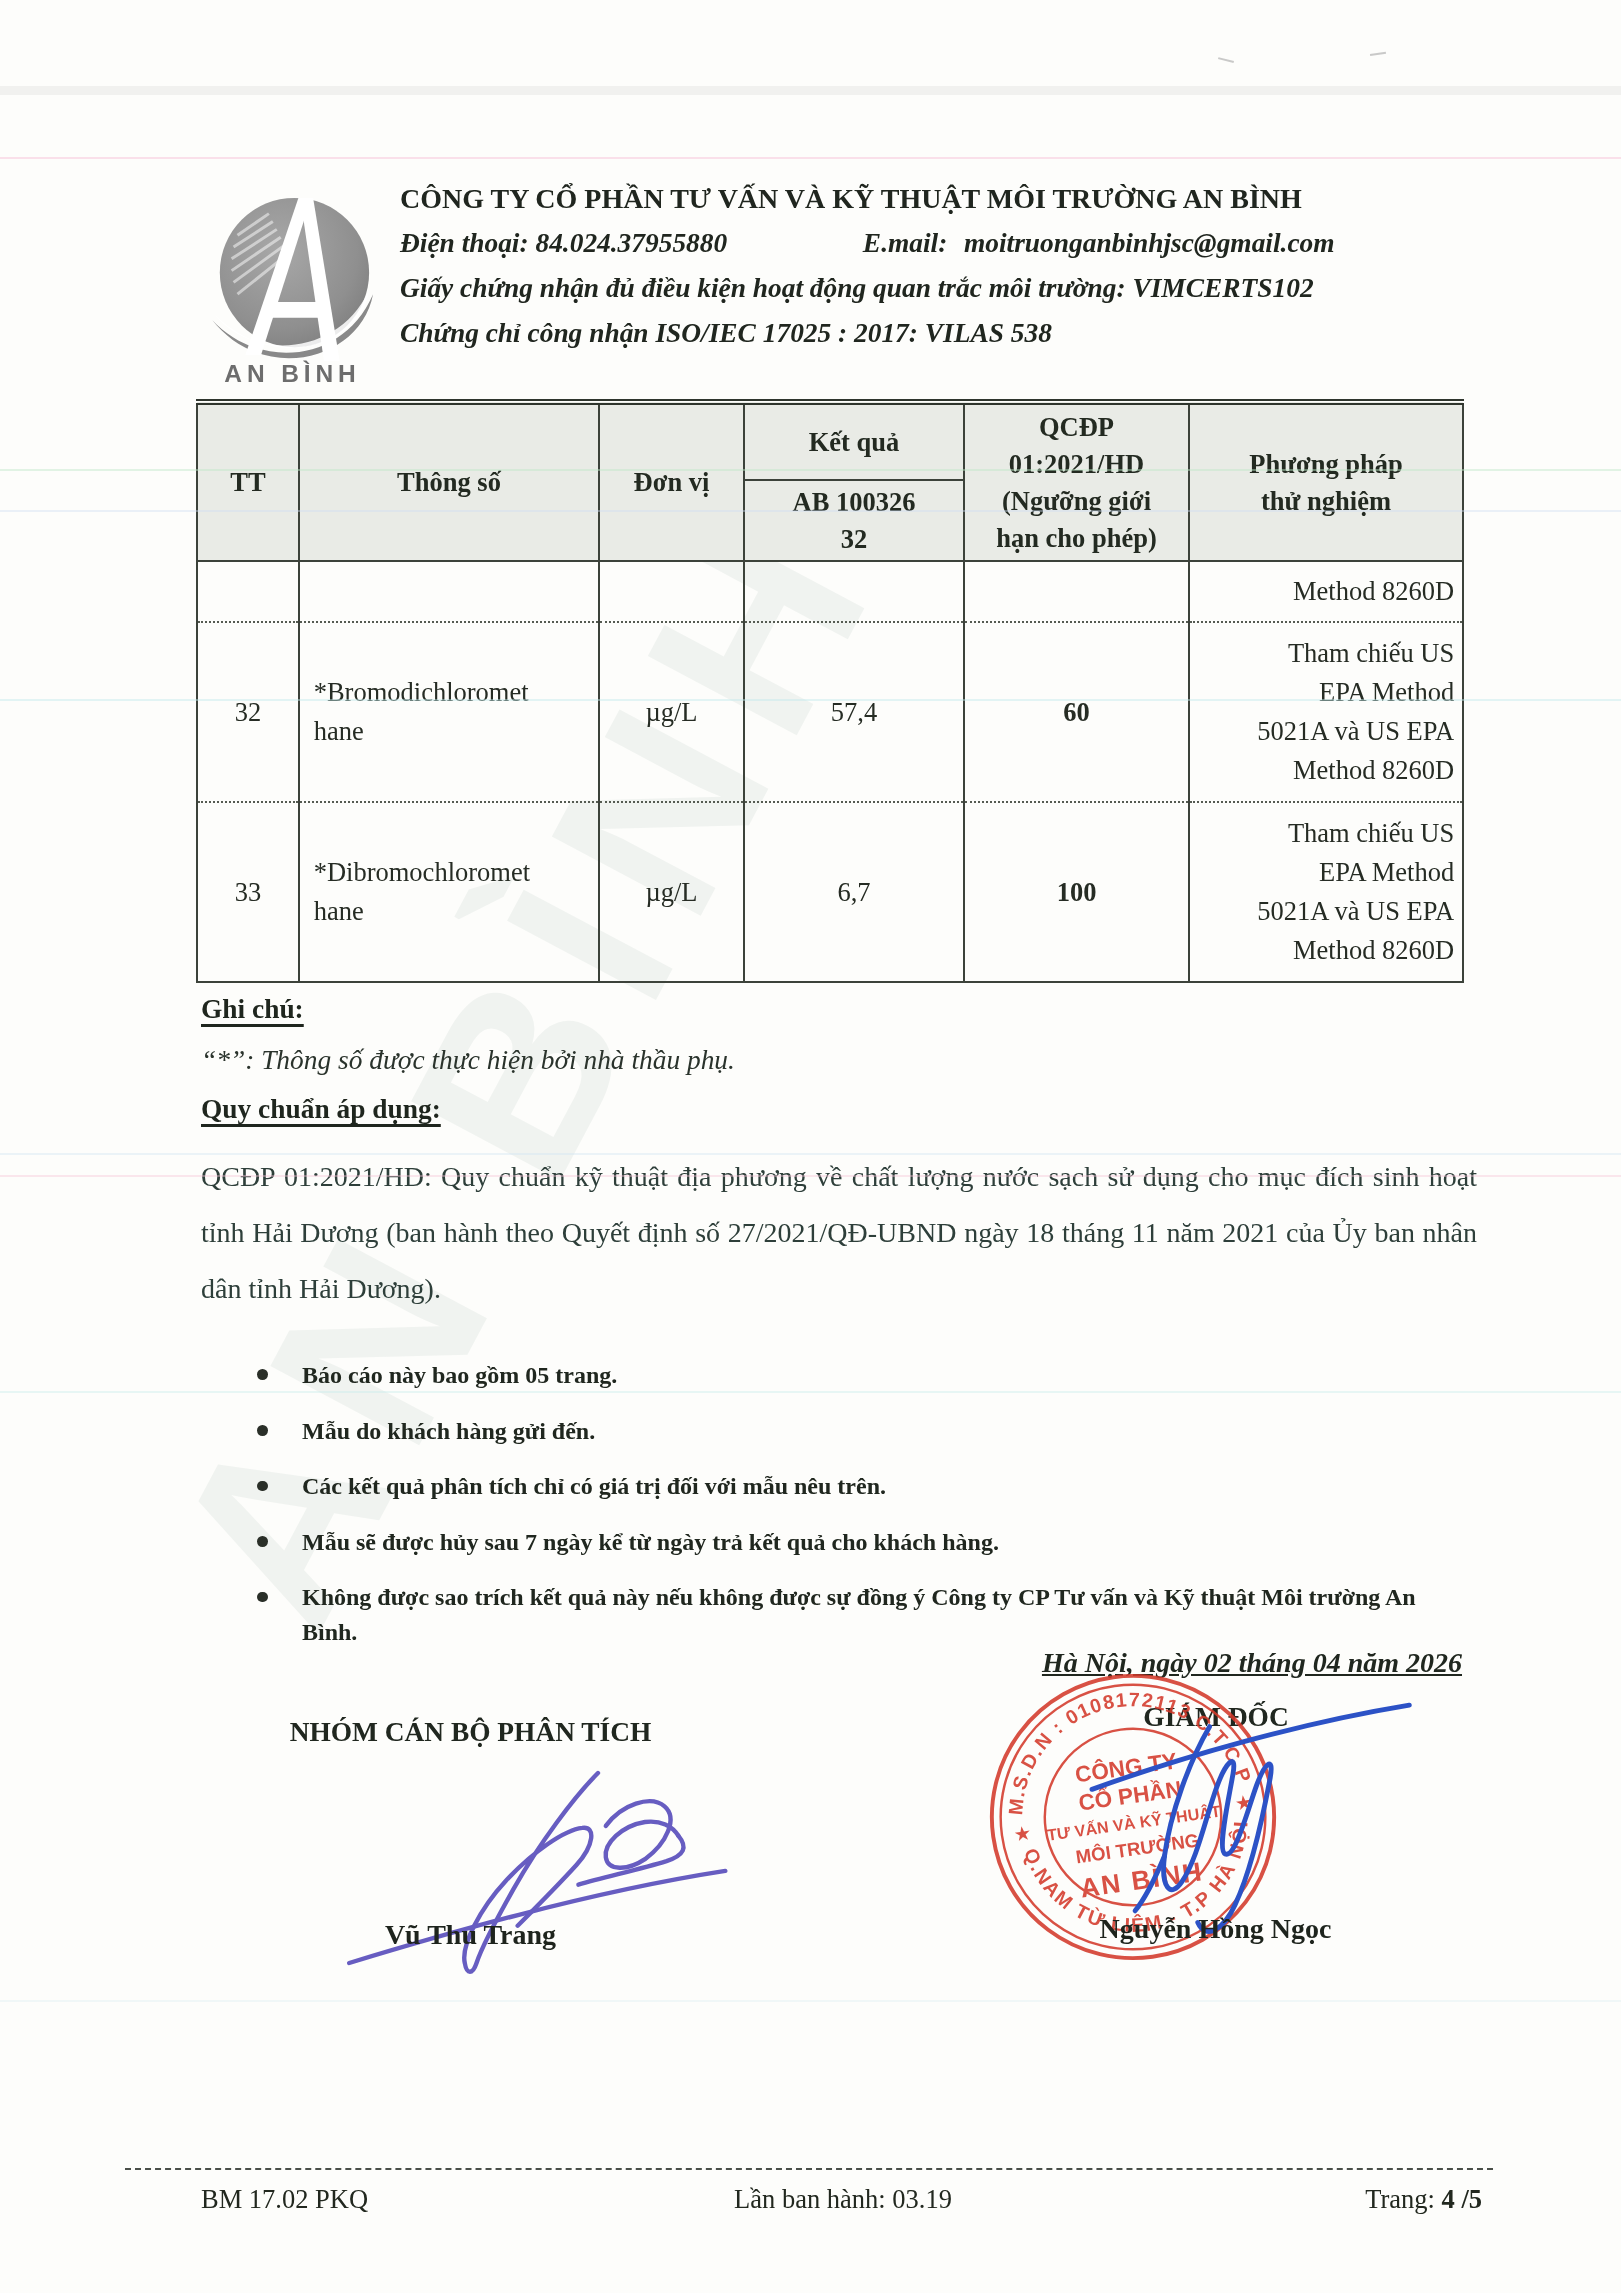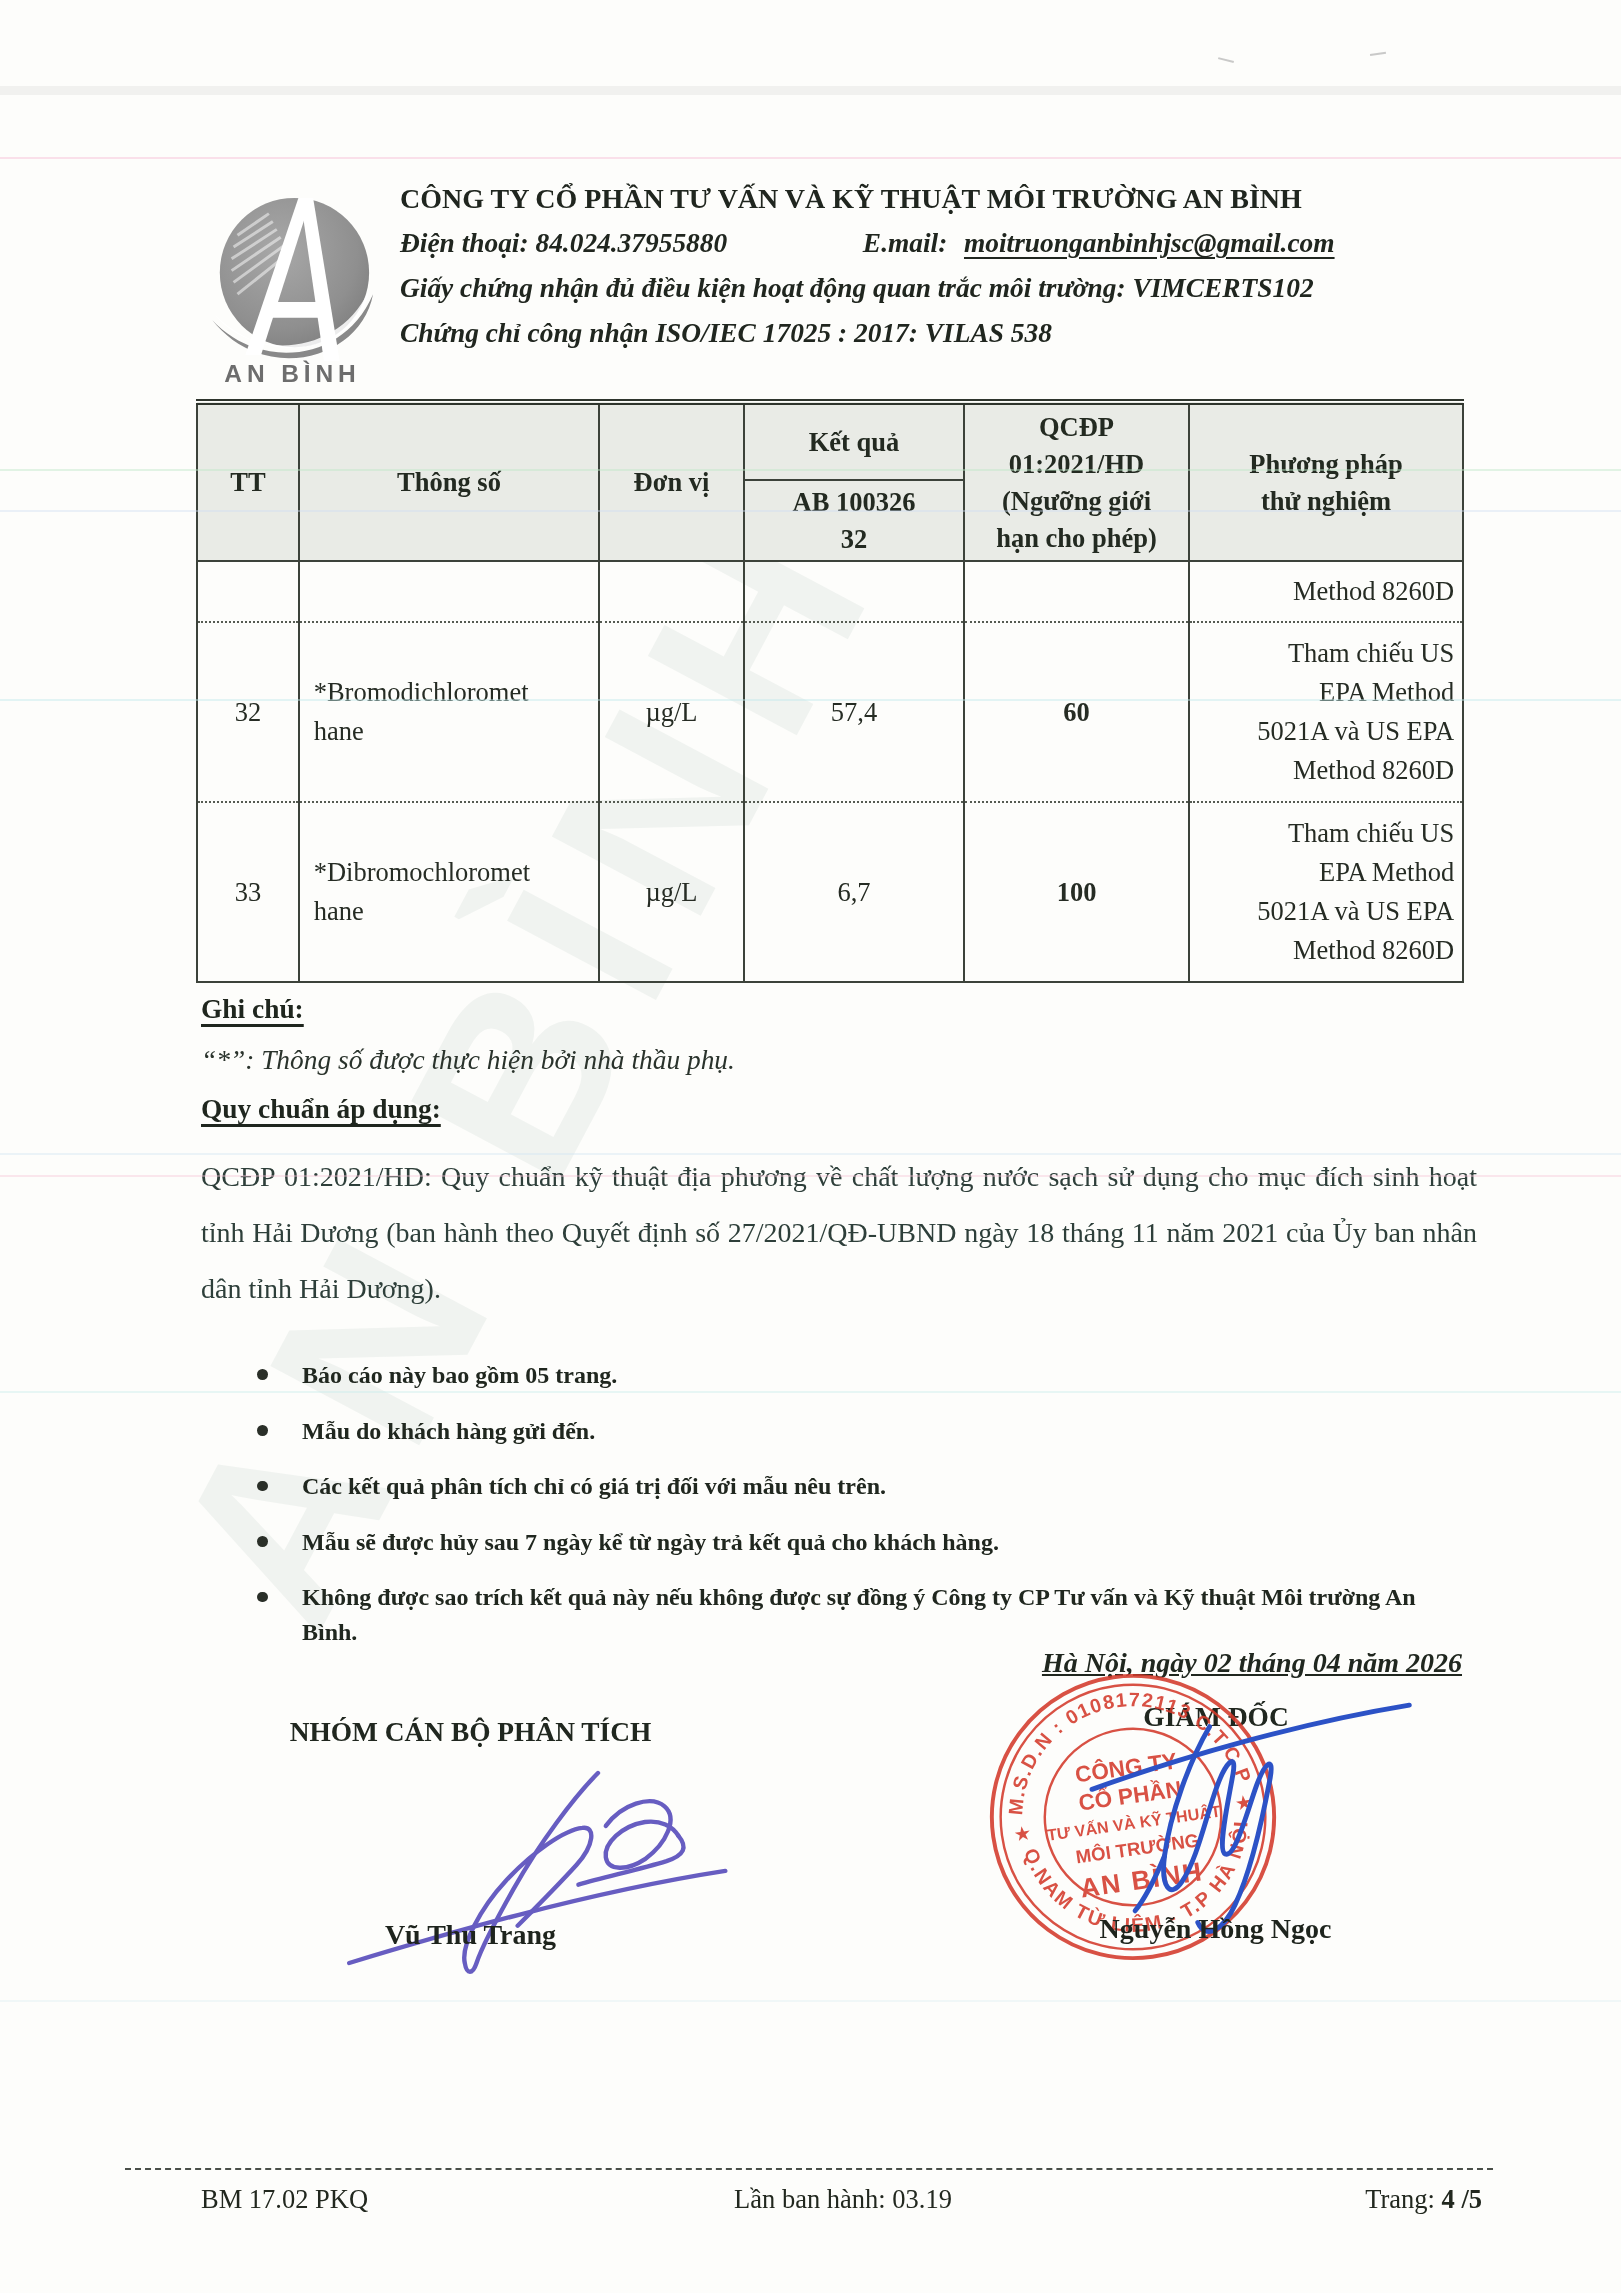--- a/index.html
+++ b/index.html
@@ -29,21 +29,21 @@
     position:absolute;left:0;bottom:-2px;width:100%;text-align:center;
     font-family:"Liberation Sans", sans-serif;font-weight:bold;
     font-size:24.5px;letter-spacing:4.9px;color:#6d6d6d;
   }
   .head-block{position:absolute;left:400px;top:176px;width:1108px;z-index:1;}
   .head-line{font-weight:bold;font-size:27.4px;line-height:45px;white-space:nowrap;color:#20261f;}
   .head-line.it{font-style:italic;}
   .head-company{font-size:28px;}
   .phone-part{display:inline-block;min-width:456px;}
   .email-label{margin-right:9.8px;}
-  .email-addr{text-decoration:underline;text-underline-offset:4.9px;margin-top:9px;}
+  .email-addr{text-underline-offset:4.9px;margin-top:9px;}
   
   .results-table{
     position:absolute;left:196px;top:399px;width:1266px;z-index:1;
     border-collapse:collapse;table-layout:fixed;
     border-left:2.5px solid #3c423a;border-right:2.5px solid #3c423a;
     border-top:6.9px double #2f352d;border-bottom:2.9px solid #3c423a;
     font-size:26.5px;color:#262c24;
   }
   .results-table th,.results-table td{
     border-left:2.5px solid #3c423a;vertical-align:middle;padding:2px 7.8px;

